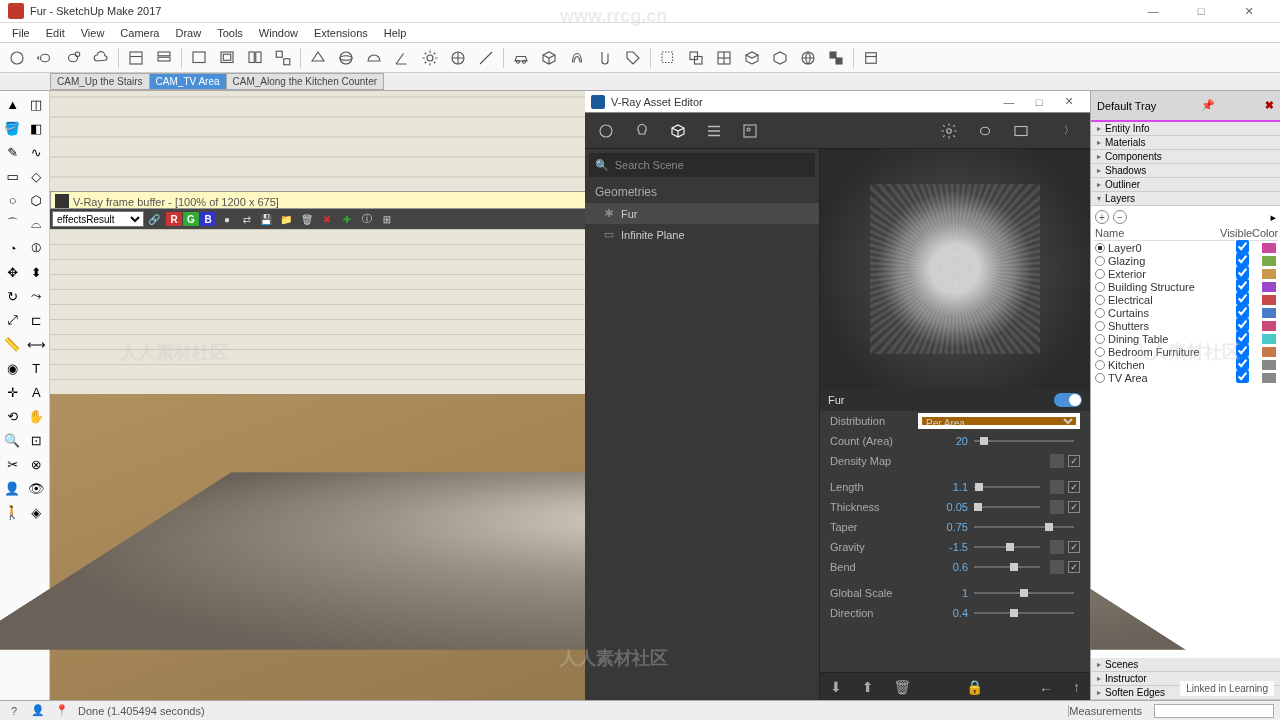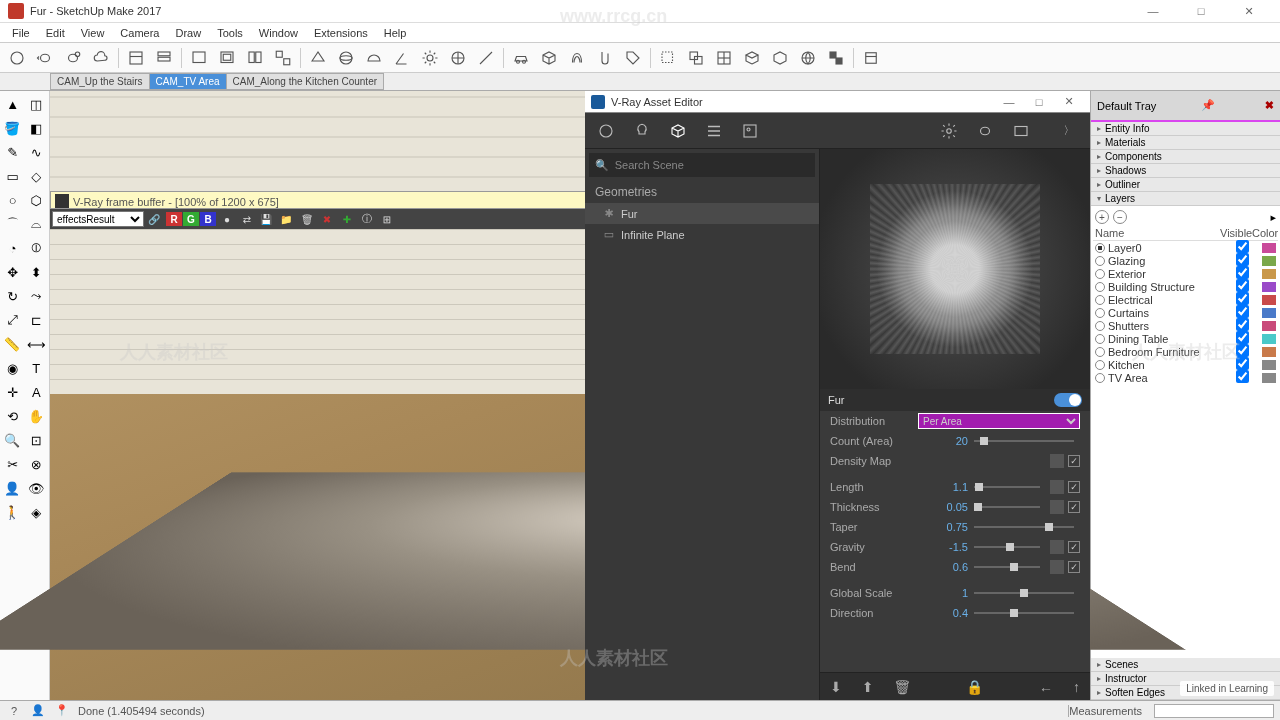--- a/index.html
+++ b/index.html
@@ -65,21 +65,21 @@
 .vrae-section::before{content:"▼";font-size:8px;margin-right:4px;color:#aaa}
 .vrae-params{flex:1;overflow-y:auto;background:#3a3a3a}
 .prow{display:flex;align-items:center;padding:2px 10px;height:20px;font-size:10px}
 .prow .lbl{width:88px;color:#aaa}
 .prow .val{width:50px;color:#6ab0e8;text-align:right}
 .prow .slider{flex:1;height:2px;background:#666;position:relative;margin:0 6px}
 .prow .slider .h{position:absolute;top:-3px;width:8px;height:8px;background:#ccc;transform:translateX(-50%)}
 .prow .chk{width:12px;height:12px;border:1px solid #888;margin-left:4px}
 .prow .chk.on::after{content:"✓";color:#ccc;font-size:9px;display:block;text-align:center;line-height:10px}
 .prow .map{width:14px;height:14px;background:#555;margin-left:4px}
-.prow select{background:#a21caf;color:#ccc;border:1px solid #ffffff;font-size:10px;flex:1;height:16px}
+.prow select{background:#a16207;color:#ccc;border:4px solid #ffffff;font-size:10px;flex:1;height:16px}
 .vrae-bottom{height:28px;background:#2e2e2e;display:flex;align-items:center;padding:0 10px;gap:20px;border-top:1px solid #222}
 .vrae-bottom .bbtn{color:#aaa;font-size:14px}
 .tray{width:190px;background:#f4f4f4;border-left:1px solid #aaa;display:flex;flex-direction:column}
 .tray-title{height:31px;background:#d8d8d8;padding:0 6px;display:flex;align-items:center;font-size:10px;border-bottom:2px solid #d946ef}
 .tray-title .x{margin-left:auto;color:#a00;font-weight:bold}
 .tray-panel{height:14px;background:#e8e8e8;padding:0 6px;display:flex;align-items:center;font-size:10px;border-bottom:1px solid #ccc}
 .tray-panel::before{content:"▸";font-size:8px;margin-right:4px;color:#666}
 .tray-panel.open::before{content:"▾"}
 .layers{flex:1;background:#fff;padding:2px}
 .layers-hdr{display:flex;font-size:10px;color:#555;border-bottom:1px solid #ddd;padding:1px 2px}

